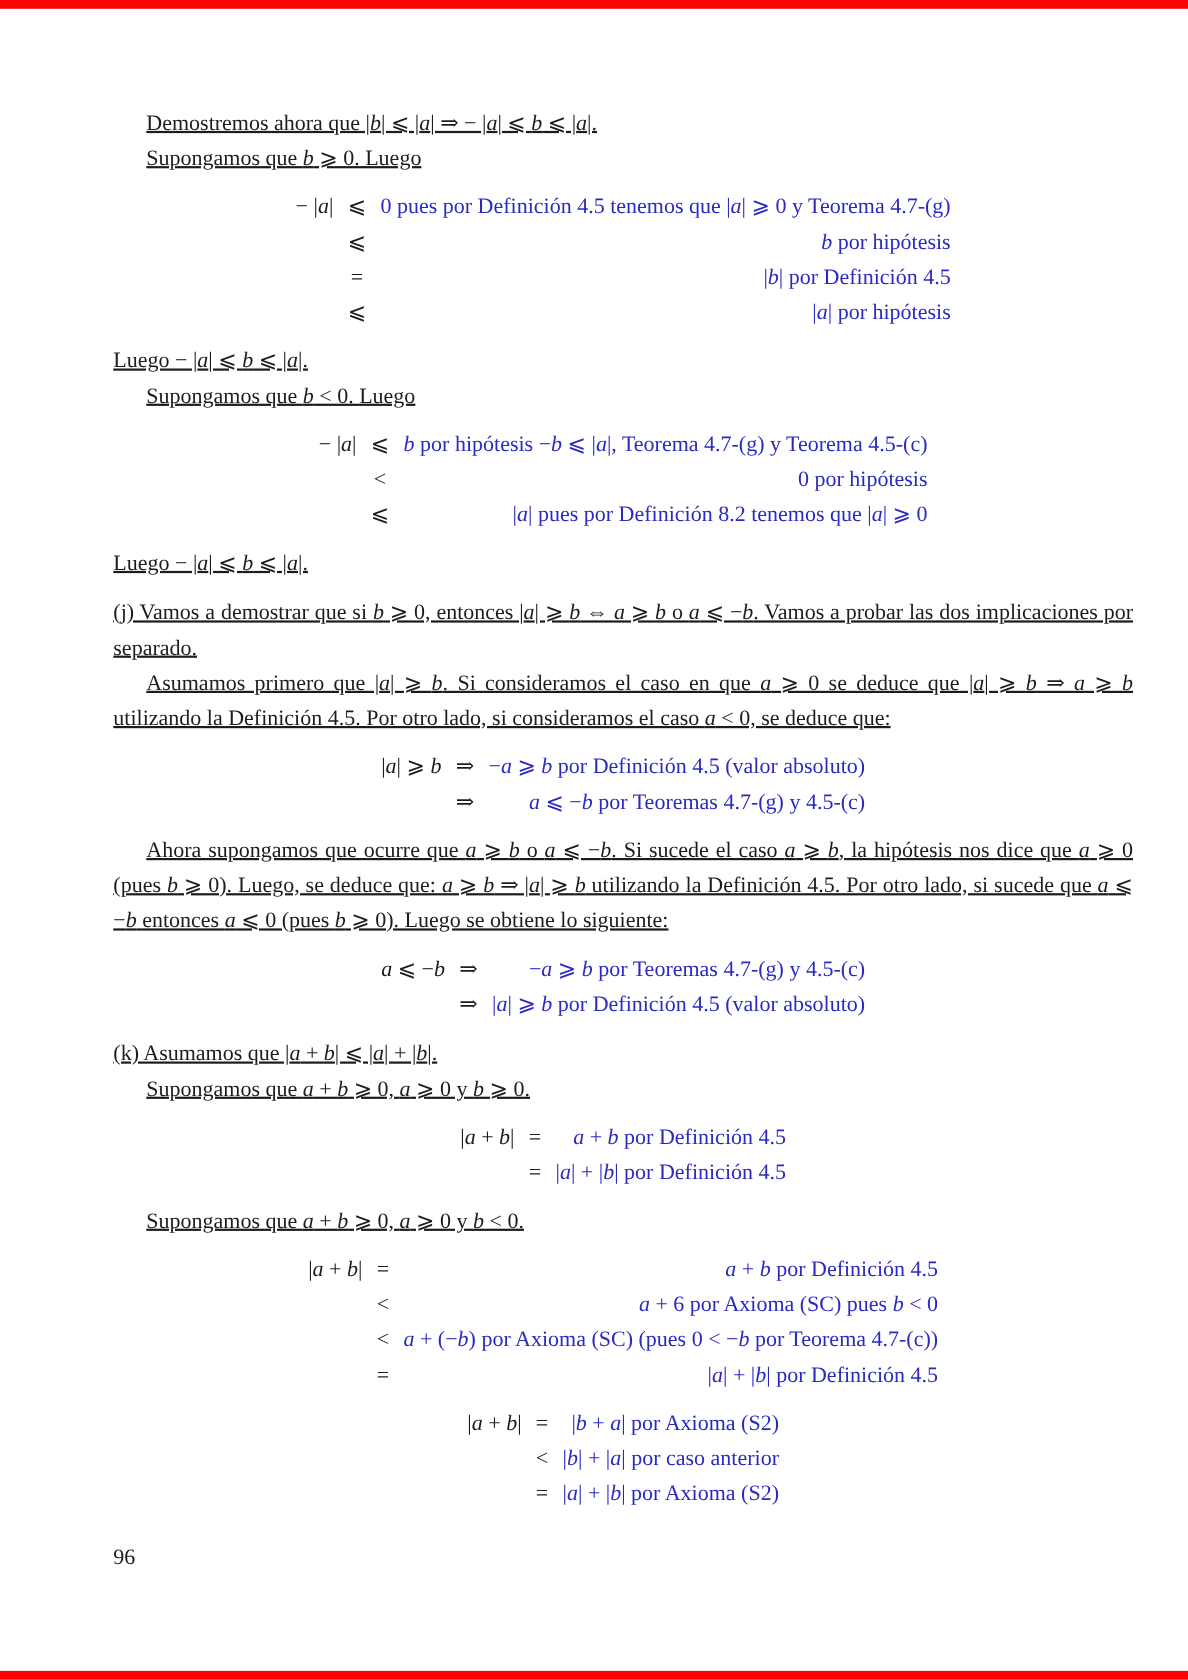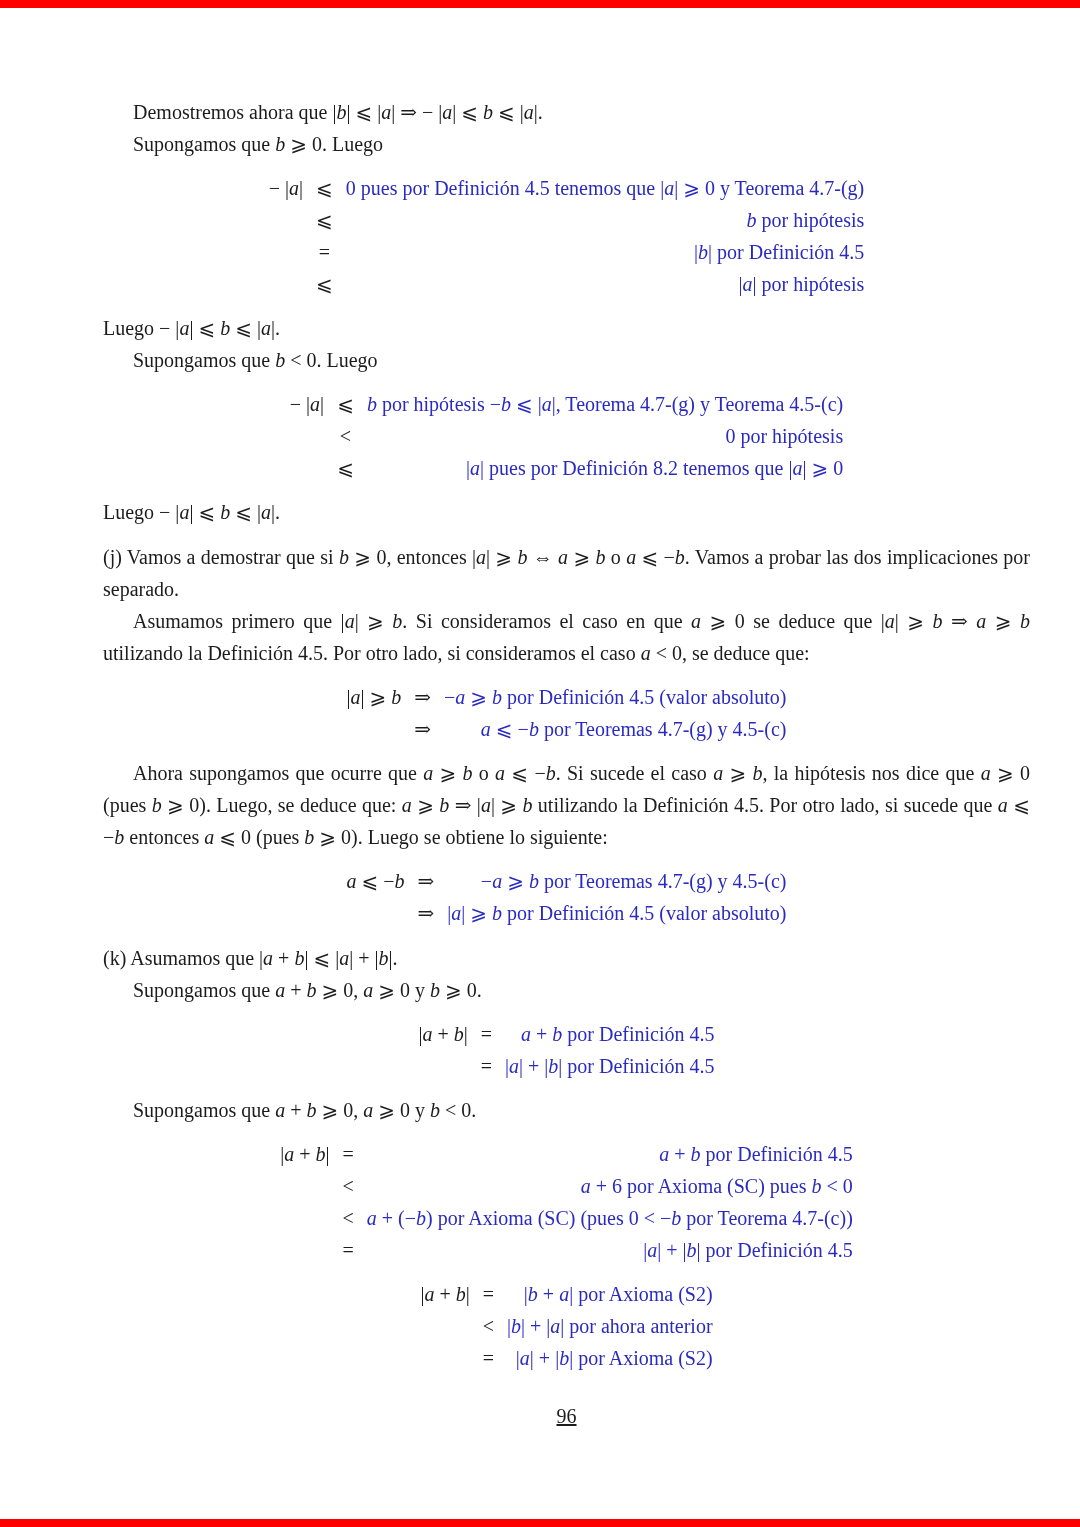--- a/index.html
+++ b/index.html
@@ -31,20 +31,21 @@
     left: 103px;
     width: 927px;
     padding-top: 96px;
     font-size: 20px;
     line-height: 32px;
   }
 
   p.para {
     margin: 0;
     padding: 0;
+    text-decoration: underline;
   }
   p.para.indent { text-indent: 30px; }
   p.para.justify { text-align: justify; }
   p.para.item { margin-top: 13px; }
 
   i { font-style: italic; }
 
   
   .eqn {
     display: table;
@@ -57,22 +58,21 @@
     line-height: 32px;
     white-space: nowrap;
     vertical-align: baseline;
   }
   .eqn .lhs { text-align: right; }
   .eqn .rel { text-align: center; padding: 0 13px; }
   .eqn .rhs { text-align: right; color: var(--blue, #2a2ac0); }
 
   .footer {
     margin-top: 26px;
-    text-align: center;
-    text-decoration: underline;
+    text-align: left;
   }
 </style>
 </head>
 <body style="--ink: #1c1c1c; --blue: #2a2ac0; --bar: #fe0000;">
 
 <div>
   <div class="edge-bar top"></div>
 
   <div class="content">
     <div id="doc">
@@ -186,21 +186,21 @@
         </div>
         <div class="eqn">
           <div class="row">
             <div class="cell lhs"><span>|</span><i>a</i><span> + </span><i>b</i><span>|</span></div>
             <div class="cell rel"><span>=</span></div>
             <div class="cell rhs"><span>|</span><i>b</i><span> + </span><i>a</i><span>|  por Axioma (S2)</span></div>
           </div>
           <div class="row">
             <div class="cell lhs"></div>
             <div class="cell rel"><span>&lt;</span></div>
-            <div class="cell rhs"><span>|</span><i>b</i><span>| + |</span><i>a</i><span>|  por ahora anterior</span></div>
+            <div class="cell rhs"><span>|</span><i>b</i><span>| + |</span><i>a</i><span>|  por caso anterior</span></div>
           </div>
           <div class="row">
             <div class="cell lhs"></div>
             <div class="cell rel"><span>=</span></div>
             <div class="cell rhs"><span>|</span><i>a</i><span>| + |</span><i>b</i><span>|  por Axioma (S2)</span></div>
           </div>
         </div>
       </div>
     <div class="footer">
       <span>96</span>

